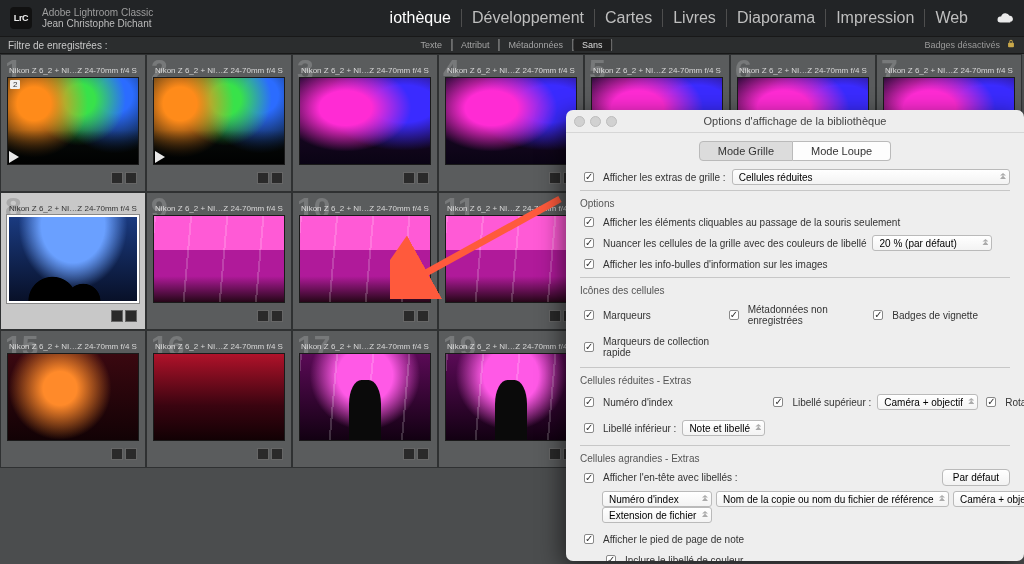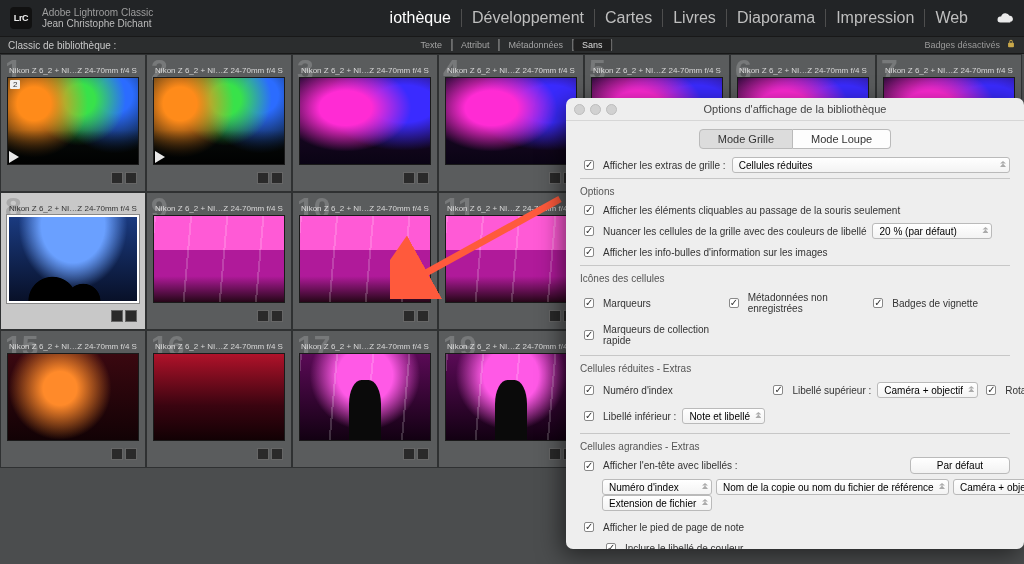--- a/index.html
+++ b/index.html
@@ -48,21 +48,21 @@
   .cell.selected .thumb{border:2px solid #fff;box-shadow:0 0 0 1px #888;}
   .cell-footer{height:26px;display:flex;align-items:center;justify-content:flex-end;padding:0 8px;gap:2px;}
   .badge{width:10px;height:10px;background:#2a2a2a;border:1px solid #666;}
   .stack-count{position:absolute;top:2px;left:2px;background:#f0f0f0;color:#333;font-size:8px;padding:0 3px;border-radius:1px;}
   .flag{position:absolute;left:8px;bottom:28px;width:0;height:0;border-left:10px solid #e8e8e8;border-top:6px solid transparent;border-bottom:6px solid transparent;}
 
   
   .red-arrow{position:absolute;left:390px;top:135px;pointer-events:none;}
 
   
-  .dialog{position:absolute;right:0;top:44px;width:458px;height:451px;background:var(--dialog-bg);border-radius:7px;box-shadow:-4px 6px 24px rgba(0,0,0,0.55);color:var(--dialog-text);font-size:10px;overflow:auto;}
+  .dialog{position:absolute;right:0;top:56px;width:458px;height:451px;background:var(--dialog-bg);border-radius:7px;box-shadow:-4px 6px 24px rgba(0,0,0,0.55);color:var(--dialog-text);font-size:10px;overflow:auto;}
   .dialog-titlebar{height:22px;display:flex;align-items:center;justify-content:center;position:relative;border-bottom:1px solid #d6d6d6;}
   .traffic{position:absolute;left:8px;top:6px;display:flex;gap:5px;}
   .traffic span{width:9px;height:9px;border-radius:50%;background:#d1d1d1;border:1px solid #bdbdbd;}
   .dialog-title{font-size:11px;color:#444;}
   .seg-control{display:flex;justify-content:center;margin:8px 0 8px;}
   .seg-control .seg{padding:3px 18px;font-size:11px;border:1px solid var(--select-border);background:var(--btn-bg);cursor:pointer;}
   .seg-control .seg:first-child{border-radius:4px 0 0 4px;}
   .seg-control .seg:last-child{border-radius:0 4px 4px 0;border-left:none;}
   .seg-control .seg.active{background:#dcdcdc;}
   .dialog-body{padding:0 14px 12px;}
@@ -71,21 +71,21 @@
   .chk:checked::after{content:"✓";position:absolute;top:-2px;left:0;font-size:10px;color:#333;}
   .sel{flex:1;min-width:0;height:16px;border:1px solid var(--select-border);border-radius:3px;background:linear-gradient(#fff,#f3f3f3);font-size:10px;padding:0 14px 0 6px;appearance:none;position:relative;}
   .sel-wrap{position:relative;display:inline-flex;align-items:center;}
   .sel-wrap::after{content:"";position:absolute;right:4px;top:4px;width:6px;height:6px;background:linear-gradient(#777,#777);clip-path:polygon(50% 0,100% 40%,50% 40%,100% 100%,0 100%,50% 40%,0 40%);opacity:0.6;pointer-events:none;}
   .grow{flex:1;}
   hr.section-line{border:none;border-top:1px solid var(--dialog-line);margin:4px 0 2px;}
   .section-title{color:#555;font-size:10px;margin:7px 0 3px;}
   .two-col{display:grid;grid-template-columns:1fr 1fr 1fr;column-gap:4px;}
   .lbl-right{display:flex;align-items:center;gap:6px;}
   .lbl-right .text{white-space:nowrap;}
-  .btn{height:17px;padding:0 26px;border:1px solid var(--select-border);border-radius:4px;background:linear-gradient(#fff,#f2f2f2);font-size:10px;cursor:pointer;}
+  .btn{height:17px;padding:0 10px;border:1px solid var(--select-border);border-radius:4px;background:linear-gradient(#fff,#f2f2f2);font-size:10px;cursor:pointer;}
   .indent{padding-left:22px;}
 
   
   .scene{position:absolute;inset:0;}
   .sceneA{ 
     background:
       radial-gradient(circle at 20% 30%, #ff8b1a 0 14%, transparent 45%),
       radial-gradient(circle at 55% 25%, #38e24a 0 16%, transparent 48%),
       radial-gradient(circle at 82% 20%, #2b6cff 0 14%, transparent 46%),
       linear-gradient(#0d1a15,#050807);
@@ -146,21 +146,21 @@
       <div class="module">Web</div>
     </div>
   <span class="cloud-icon">
     <svg viewBox="0 0 24 24">
         <path d="M19 18H6a4 4 0 1 1 .8-7.93A6 6 0 0 1 18 9a4 4 0 0 1 1 8z"></path>
       </svg>
   </span>
 </div>
 
 <div class="filter-bar" style="position:relative;">
-  <span class="filter-label">Classic de bibliothèque :</span>
+  <span class="filter-label">Filtre de enregistrées :</span>
   <div class="filter-tabs">
       <span class="filter-tab">Texte</span>
       <span class="filter-tab">Attribut</span>
       <span class="filter-tab">Métadonnées</span>
       <span class="filter-tab active">Sans</span>
     </div>
   <div class="filter-right">
     <span>Badges désactivés</span>
     <span class="lock-icon">
       <svg viewBox="0 0 24 24">

